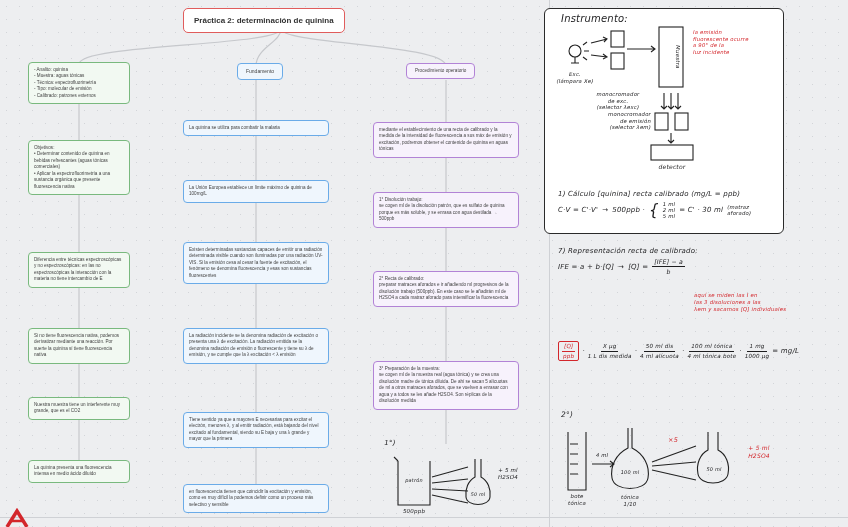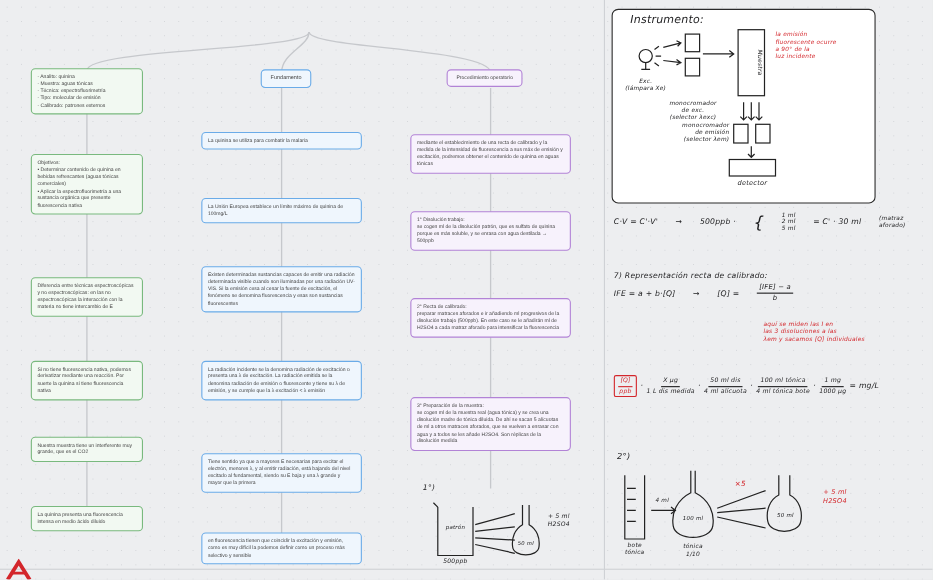--- a/index.html
+++ b/index.html
@@ -18,21 +18,21 @@
   .hdr{font-size:5px;text-align:center;white-space:nowrap;padding:4px 8px}
   .hw{font-family:"DejaVu Sans",sans-serif;font-style:italic;color:#1d1d1f;letter-spacing:.2px}
   .red{color:#d3262b}
   .pre{white-space:pre-line}
   .lbl{position:absolute;font-size:5.5px;line-height:1.25;text-align:center}
   .frac{display:inline-flex;flex-direction:column;align-items:center;font-size:5.6px;line-height:1.2}
   .frac .num{border-bottom:1px solid #1d1d1f;padding:0 2px 1px}
   .frac .den{padding-top:1px}
   .redfrac{color:#d3262b}
   .redfrac .num{border-color:#d3262b}
-  .calcrow{display:flex;align-items:center;gap:16px;margin-top:3px;font-size:7px;flex-wrap:nowrap}
+  .calcrow{display:flex;align-items:center;gap:4px;margin-top:3px;font-size:7px;flex-wrap:nowrap}
   .redbox{border:1.2px solid #d3262b;padding:1px 3px;border-radius:2px}
   .vtext{writing-mode:vertical-rl;text-align:center}
   svg{display:block}
 </style>
 </head>
 <body>
 
 <div class="board">
 
   <svg class="abs" style="left:0;top:0" width="848" height="527">
@@ -42,20 +42,23 @@
       <path d="M281,29 C281,44 446,44 446,66"></path>
       <path d="M79,64 L79,466"></path>
       <path d="M256,80 L256,490"></path>
       <path d="M446,80 L446,444"></path>
     </g>
   </svg>
 
   <div class="abs" style="left:549px;top:0;width:1px;height:527px;background:#cfd1d5"></div>
   <div class="abs" style="left:0;top:517px;width:848px;height:1px;background:#cfd1d5"></div>
 
+  <div class="node title-node" style="left:183px;top:8px">
+    <span>Práctica 2: determinación de quinina</span>
+  </div>
 
   <div class="node green" style="left:28px;top:62px;width:102px">- Analito: quinina
 - Muestra: aguas tónicas
 - Técnica: espectrofluorimetría
 - Tipo: molecular de emisión
 - Calibrado: patrones externos</div>
   <div class="node green" style="left:28px;top:140px;width:102px">Objetivos:
 • Determinar contenido de quinina en bebidas refrescantes (aguas tónicas comerciales)
 • Aplicar la espectrofluorimetría a una sustancia orgánica que presente fluorescencia nativa</div>
   <div class="node green" style="left:28px;top:252px;width:102px">Diferencia entre técnicas espectroscópicas y no espectroscópicas: en las no espectroscópicas la interacción con la materia no tiene intercambio de E</div>
@@ -93,21 +96,21 @@
       </g>
     </svg>
     <div class="lbl hw" style="left:2px;top:2px;font-size:7px;width:20px">1°)</div>
     <div class="lbl hw" style="left:22px;top:40px;width:28px;font-size:5px">patrón</div>
     <div class="lbl hw" style="left:14px;top:71px;width:44px;font-size:5.5px">500ppb</div>
     <div class="lbl hw" style="left:86px;top:55px;width:28px;font-size:4.8px">50 ml</div>
     <div class="lbl hw pre" style="left:114px;top:30px;width:32px;font-size:5.5px">+ 5 ml
 H2SO4</div>
   </div>
 
-  <div class="abs" style="left:556px;top:8px;width:240px;height:177px;background:#fff;border:1.5px solid #2a2a2a;border-radius:6px">
+  <div class="abs" style="left:544px;top:8px;width:240px;height:226px;background:#fff;border:1.5px solid #2a2a2a;border-radius:6px">
     <svg width="237" height="173" style="position:absolute;left:0;top:0">
       <g stroke="#222" stroke-width="1.1" fill="none">
         <circle cx="30" cy="42" r="6"></circle>
         <path d="M30,48 L30,54 M26,54 L34,54"></path>
         <path d="M38,36 L42,33 M39,42 L44,42 M38,48 L42,51"></path>
         <path d="M46,34 L62,30 M58,28 L62,30 L59,33"></path>
         <path d="M46,46 L62,48 M58,45 L62,48 L58,50"></path>
         <rect x="66" y="22" width="13" height="16"></rect>
         <rect x="66" y="44" width="13" height="16"></rect>
         <path d="M82,40 L110,40 M106,37 L110,40 L106,43"></path>
@@ -132,20 +135,21 @@
 fluorescente ocurre
 a 90° de la
 luz incidente</div>
     <div class="lbl hw pre" style="left:20px;top:102px;width:86px;font-size:5.3px;text-align:right">monocromador
 de emisión
 (selector λem)</div>
     <div class="lbl hw" style="left:98px;top:154px;width:58px;font-size:6px">detector</div>
   </div>
 
   <div class="abs" style="left:558px;top:190px;width:288px">
+    <div class="hw" style="font-size:7px">1) Cálculo [quinina] recta calibrado (mg/L = ppb)</div>
     <div class="calcrow hw">
       <span>C·V = C'·V'</span>
       <span>→</span>
       <span>500ppb ·</span>
       <span style="font-size:15px;line-height:1">{</span>
       <span class="pre" style="font-size:5.3px;line-height:1.15">1 ml
 2 ml
 5 ml</span>
       <span>= C' · 30 ml</span>
       <span class="pre" style="font-size:5.3px;line-height:1.15">(matraz

